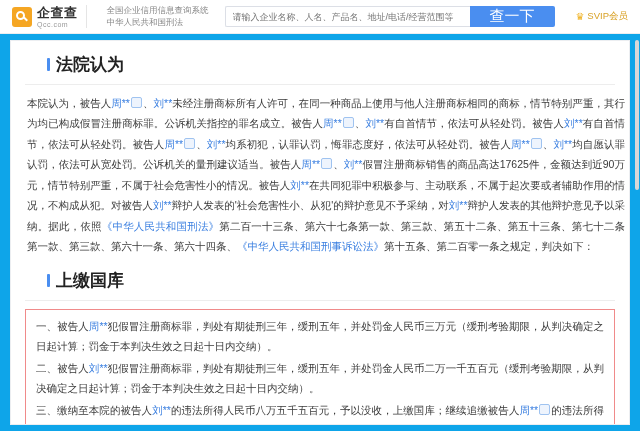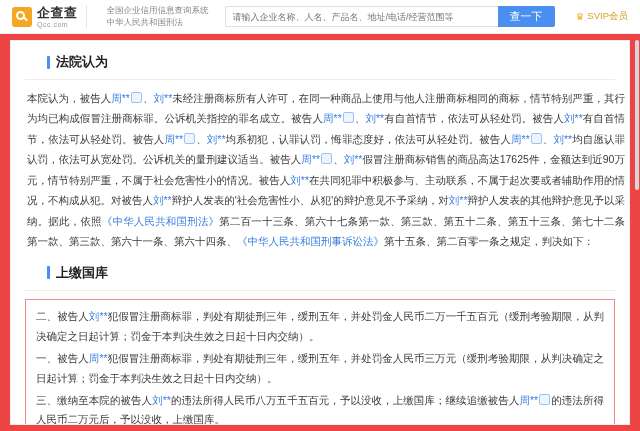--- a/index.html
+++ b/index.html
@@ -12,21 +12,21 @@
     background: #ffffff;
     font-family: "Liberation Sans", sans-serif;
     font-size: 11px;
     color: #333;
     overflow: hidden;
   }
   .page {
     position: relative;
     width: 640px;
     height: 431px;
-    background: #ef4444;
+    background: #0ea5e9;
   }
 
   
   .header {
     height: 34px;
     background: #ffffff;
     display: flex;
     align-items: center;
     padding: 0 12px;
     border-bottom: 1px solid #eceef1;
@@ -109,26 +109,26 @@
     font-size: 9px;
     color: #bbb;
     padding: 0 7px;
     box-sizing: border-box;
     outline: none;
     font-family: "Liberation Sans", sans-serif;
     background: #fff;
   }
   .search-btn {
     height: 21px;
-    padding: 0 12px;
+    padding: 0 20px;
     background: #4a8ef0;
     color: #fff;
     border: none;
     border-radius: 0 2px 2px 0;
-    font-size: 11px;
+    font-size: 15px;
     cursor: pointer;
     font-family: "Liberation Sans", sans-serif;
     white-space: nowrap;
   }
   .vip {
     margin-left: auto;
     display: flex;
     align-items: center;
     gap: 3px;
     font-size: 9.5px;
@@ -149,21 +149,21 @@
     height: 385px;
     background: #ffffff;
     border: 1px solid #eceef1;
     box-sizing: border-box;
     overflow: hidden;
   }
   .section-title {
     display: flex;
     align-items: center;
     gap: 6px;
-    font-size: 13px;
+    font-size: 17px;
     font-weight: bold;
     color: #222;
     margin: 12px 0 8px 14px;
     padding-left: 22px;
   }
   .section-title .bar {
     width: 3px;
     height: 13px;
     background: #4a8ef0;
     border-radius: 1px;
@@ -269,24 +269,24 @@
     </div>
 
     <div class="section-title">
       <span class="bar"></span>
       <span>上缴国库</span>
     </div>
     <div class="divider"></div>
 
     <div class="result-box">
       <p class="result-p">
-        二、被告人<span class="name-link">刘**</span>犯假冒注册商标罪，判处有期徒刑三年，缓刑五年，并处罚金人民币二万一千五百元（缓刑考验期限，从判决确定之日起计算；罚金于本判决生效之日起十日内交纳）。
+        一、被告人<span class="name-link">周**</span>犯假冒注册商标罪，判处有期徒刑三年，缓刑五年，并处罚金人民币三万元（缓刑考验期限，从判决确定之日起计算；罚金于本判决生效之日起十日内交纳）。
       </p>
       <p class="result-p">
-        一、被告人<span class="name-link">周**</span>犯假冒注册商标罪，判处有期徒刑三年，缓刑五年，并处罚金人民币三万元（缓刑考验期限，从判决确定之日起计算；罚金于本判决生效之日起十日内交纳）。
+        二、被告人<span class="name-link">刘**</span>犯假冒注册商标罪，判处有期徒刑三年，缓刑五年，并处罚金人民币二万一千五百元（缓刑考验期限，从判决确定之日起计算；罚金于本判决生效之日起十日内交纳）。
       </p>
       <p class="result-p">
         三、缴纳至本院的被告人<span class="name-link">刘**</span>的违法所得人民币八万五千五百元，予以没收，上缴国库；继续追缴被告人<span class="name-link">周**</span><span class="tag-icon"></span>的违法所得人民币二万元后，予以没收，上缴国库。
       </p>
 
     </div>
 
   </div>
 
   <div class="scroll-hint"></div>

